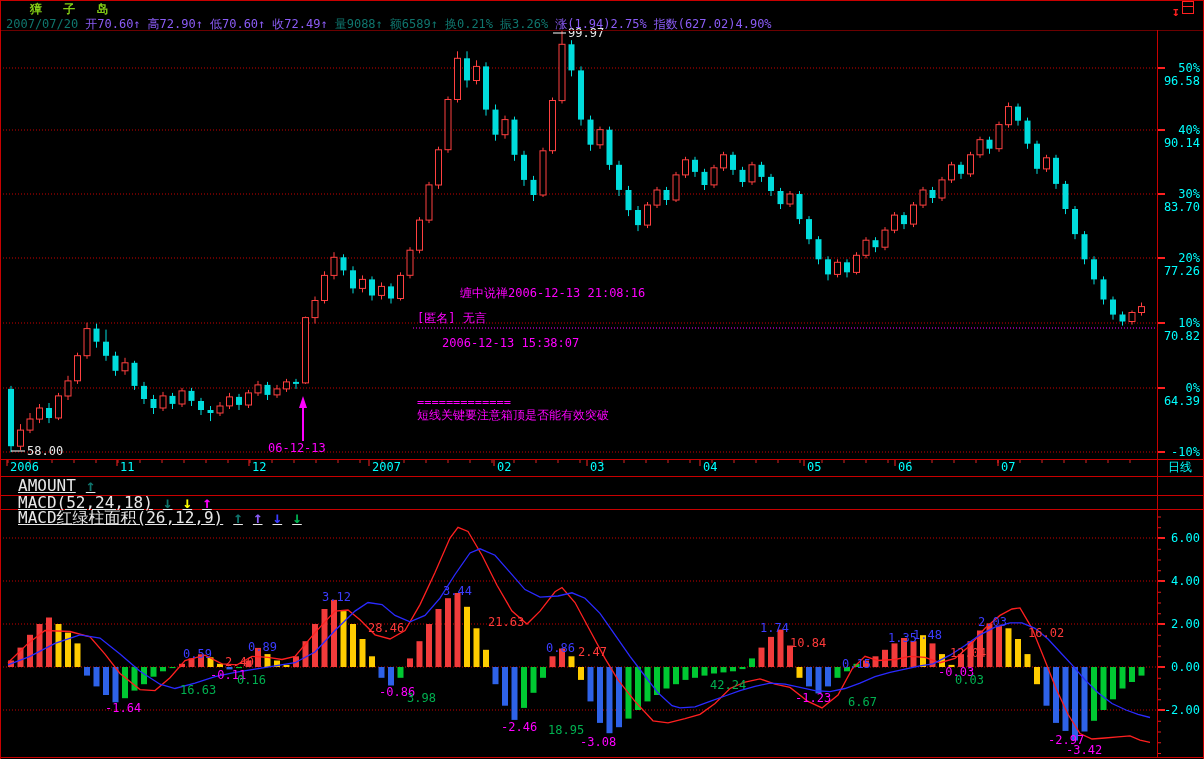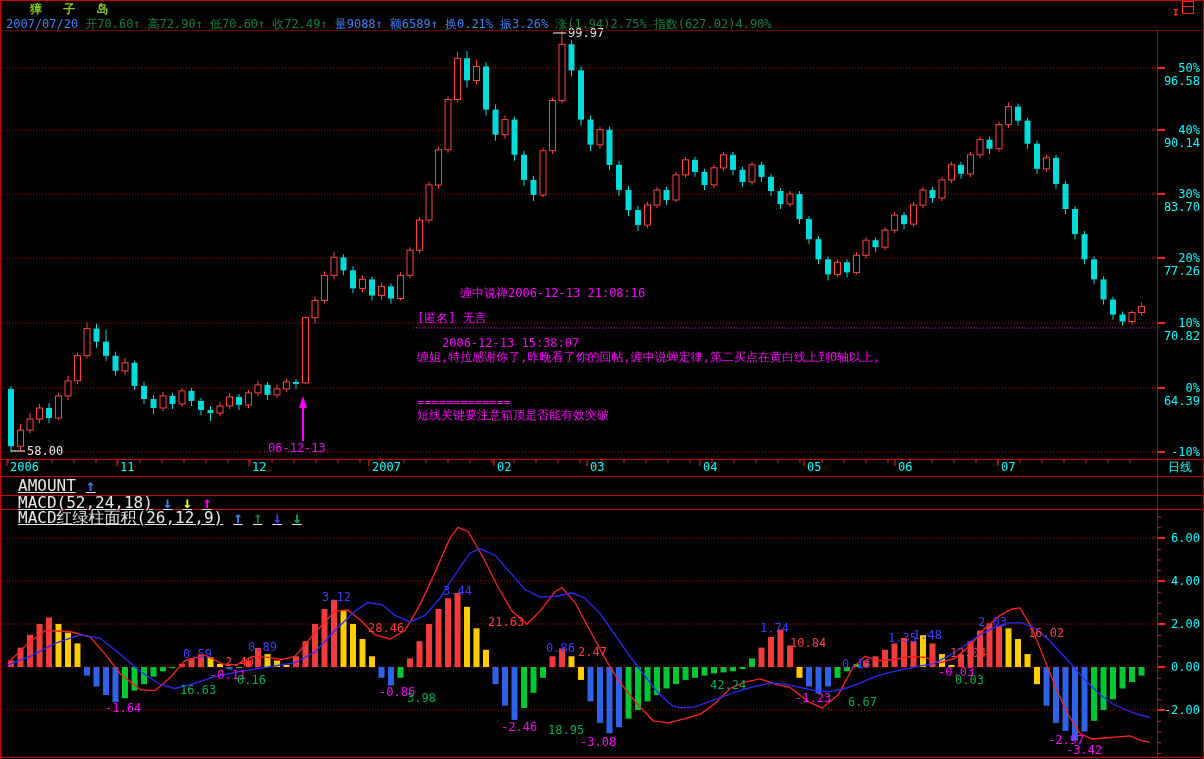--- a/index.html
+++ b/index.html
@@ -4,21 +4,21 @@
 <style>
   html,body{margin:0;padding:0;background:#000;}
   #app{position:relative;width:1204px;height:759px;background:#000;overflow:hidden;
        font-family:"DejaVu Sans Mono","DejaVu Sans",monospace;}
   .hline{position:absolute;left:0;width:1204px;height:1px;background:#c80000;}
   .vline{position:absolute;top:0;width:1px;height:759px;background:#c80000;}
   #topbar{position:absolute;left:0;top:0;width:1204px;height:30px;}
   #stock-title{position:absolute;left:6px;top:1px;color:#84cc16;font-size:12px;font-weight:bold;letter-spacing:7px;margin-left:24px;}
   #quote-row{position:absolute;left:6px;top:16px;font-size:12px;white-space:nowrap;}
   #quote-row span{margin-right:7px;}
-  .t-white{color:#3b82f6;} .t-red{color:#15803d;} .t-yellow{color:#ffff00;}
+  .t-white{color:#0f766e;} .t-red{color:#8b5cf6;} .t-yellow{color:#ffff00;}
   .t-magenta{color:#ff00ff;} .t-blue{color:#3c3cff;} .t-green{color:#00b050;}
   #corner-icon{position:absolute;left:1172px;top:1px;color:#ff2020;font-size:13px;font-weight:bold;}
   .day-box{display:inline-block;width:10px;height:11px;border:1px solid #ff2020;vertical-align:2px;margin-left:2px;position:relative;}
   .day-box i{position:absolute;left:0;top:4px;width:10px;height:1px;background:#ff2020;}
   svg{position:absolute;left:0;top:0;}
   svg text{font-family:"DejaVu Sans Mono","DejaVu Sans",monospace;}
   .panel-row{position:absolute;left:12px;color:#e8e8e8;font-size:16px;white-space:nowrap;text-decoration:underline;}
   .panel-row .lbl{margin-left:6px;}
   .panel-row .arw{margin-left:10px;font-weight:bold;}
   #annot{position:absolute;left:0;top:0;width:1204px;height:759px;pointer-events:none;}
@@ -599,17 +599,16 @@
     <span class="lbl">MACD(52,24,18)</span><span id="macd-arrows"><span class="arw t-white">↓</span><span class="arw t-yellow">↓</span><span class="arw t-magenta">↑</span></span>
   </div>
   <div class="panel-row" style="top:511px;height:13px;line-height:13px;">
     <span class="lbl">MACD红绿柱面积(26,12,9)</span><span id="area-arrows"><span class="arw t-white">↑</span><span class="arw t-red">↑</span><span class="arw t-blue">↓</span><span class="arw t-green">↓</span></span>
   </div>
 
   <div id="annot">
       <div class="annot-line" style="left:417px;top:285px;margin-left:43px;">缠中说禅2006-12-13 21:08:16</div>
       <div class="annot-line" style="left:417px;top:310px;">[匿名] 无言</div>
       <div class="annot-line" style="left:442px;top:336px;">2006-12-13 15:38:07</div>
-      <div class="annot-line" style="left:417px;top:349px;">缠姐,特拉感谢你了,昨晚看了你的回帖,缠中说蝉定律,第二买点在黄白线上到0轴以上,</div>
       <div class="annot-line" style="left:417px;top:395px;">=============</div>
       <div class="annot-line" style="left:417px;top:407px;text-align:center;">短线关键要注意箱顶是否能有效突破</div>
     </div>
 </div>
 
 </body></html>

